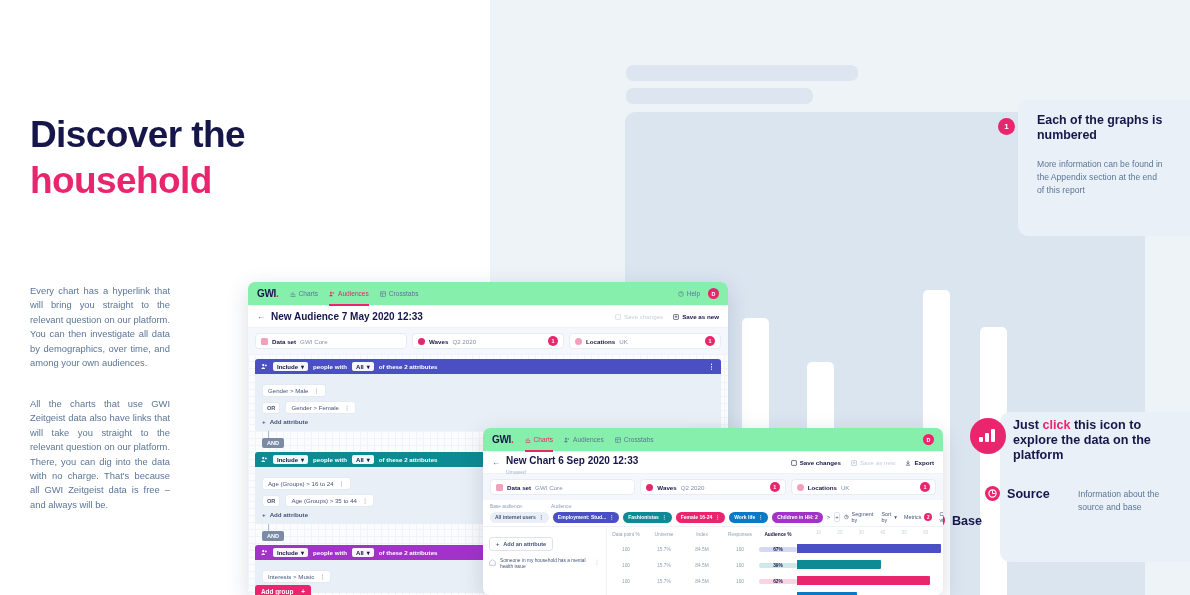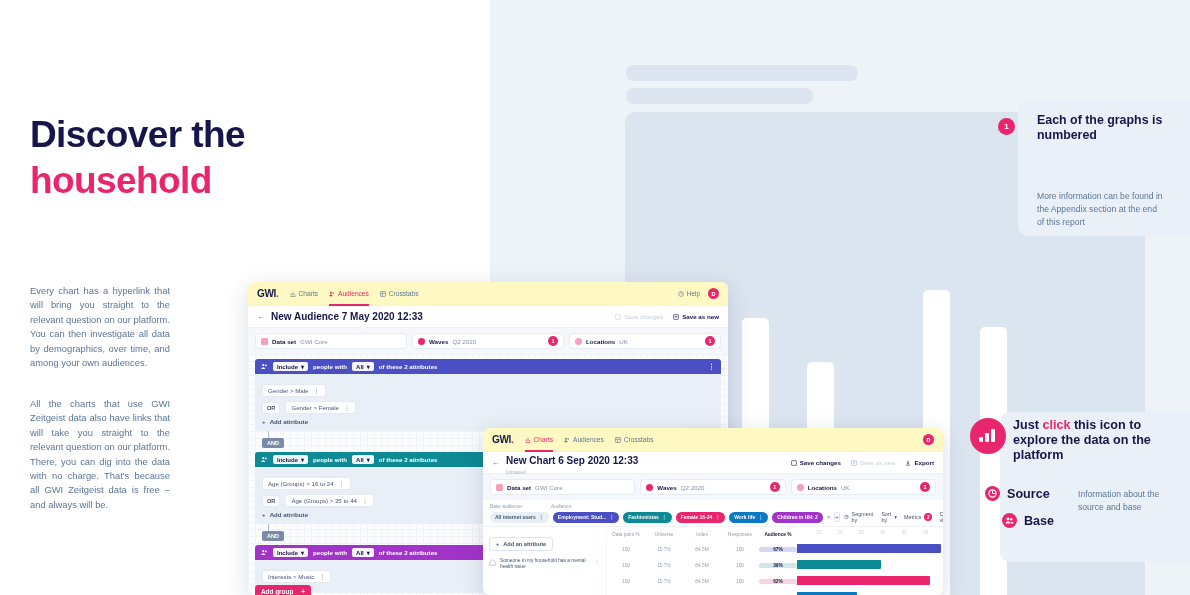--- a/index.html
+++ b/index.html
@@ -43,21 +43,21 @@
     display:flex; align-items:center; justify-content:center; }
   .legend-label { font-size:12.6px; font-weight:bold; color:#16164a; }
 
   
   .app-win { position:absolute; background:#fff; border-radius:7px;
     box-shadow:0 6px 22px rgba(28,50,90,0.17); overflow:hidden; }
   .win-a { left:248px; top:282px; width:480px; height:313px; }
   .win-b { left:483px; top:428px; width:460px; height:167px; }
 
   .nav { display:flex; align-items:center; height:24px; padding:0 9px; gap:11px;
-    border-bottom:1px solid #eef1f6; background:#fef9c3; position:relative; }
+    border-bottom:1px solid #eef1f6; background:#86efac; position:relative; }
   .brand { font-size:10px; font-weight:bold; color:#16164a; letter-spacing:-0.3px; }
   .brand i { color:#e8256d; font-style:normal; }
   .nav-item { display:flex; align-items:center; gap:3px; font-size:6.6px;
     color:#5b7697; height:24px; position:relative; }
   .nav-item.active { color:#e8256d; }
   .nav-item.active:after { content:""; position:absolute; left:0; right:0; bottom:0; height:1.6px; background:#e8256d; }
   .nav-right { margin-left:auto; display:flex; align-items:center; gap:8px; }
   .help { display:flex; align-items:center; gap:3px; font-size:6.4px; color:#5b7697; }
   .avatar { width:11px; height:11px; border-radius:50%; background:#e8256d; color:#fff;
     font-size:5.4px; display:flex; align-items:center; justify-content:center; font-weight:bold; }
@@ -166,21 +166,21 @@
 <div class="headline">
   <span>Discover the</span><br>
   <span class="hl-accent">household</span>
 </div>
 <div class="body-copy p1">Every chart has a hyperlink that will bring you straight to the relevant question on our platform. You can then investigate all data by demographics, over time, and among your own audiences.</div>
 <div class="body-copy p2">All the charts that use GWI Zeitgeist data also have links that will take you straight to the relevant question on our platform. There, you can dig into the data with no charge. That's because all GWI Zeitgeist data is free – and always will be.</div>
 
 <div class="anno-panel anno-1"></div>
 <div class="badge-num" style="left:998px;top:118px;">1</div>
 <div class="anno-title" style="left:1037px;top:113px;width:128px;">Each of the graphs is numbered</div>
-<div class="anno-body" style="left:1037px;top:158px;width:128px;margin-top:32px;">More information can be found in the Appendix section at the end of this report</div>
+<div class="anno-body" style="left:1037px;top:158px;width:128px;">More information can be found in the Appendix section at the end of this report</div>
 
 <div class="anno-panel anno-2"></div>
 <div class="pink-round" style="left:970px;top:418px;width:36px;height:36px;">
   <svg width="18" height="14" viewBox="0 0 18 14" aria-hidden="true">
     <rect x="0" y="8" width="4" height="5" rx="1" fill="#fff"></rect>
     <rect x="6" y="4" width="4" height="9" rx="1" fill="#fff"></rect>
     <rect x="12" y="0" width="4" height="13" rx="1" fill="#fff"></rect>
   </svg>
 </div>
 <div class="anno-title" style="left:1013px;top:418px;width:176px;font-size:12.6px;line-height:15px;">
@@ -189,21 +189,21 @@
 
 <div class="legend-row" style="left:985px;top:486px;">
   <span class="legend-ico">
     <svg width="9" height="9" viewBox="0 0 10 10" aria-hidden="true">
         <circle cx="5" cy="5" r="4" fill="none" stroke="#fff" stroke-width="1.3"></circle>
         <path d="M5 1.3V5h3.5" stroke="#fff" stroke-width="1.1" fill="none"></path>
       </svg>
   </span>
   <span class="legend-label">Source</span>
 </div>
-<div class="legend-row" style="left:1002px;top:513px;justify-content:flex-end;">
+<div class="legend-row" style="left:930px;top:513px;justify-content:flex-end;">
   <span class="legend-ico">
     <svg width="9" height="9" viewBox="0 0 10 10" aria-hidden="true">
         <circle cx="3.3" cy="3.2" r="1.6" fill="#fff"></circle>
         <circle cx="7" cy="3.6" r="1.3" fill="#fff"></circle>
         <path d="M0.7 8.4c0-1.6 1.2-2.5 2.6-2.5s2.6.9 2.6 2.5z" fill="#fff"></path>
         <path d="M6.2 8.4c0-1.2.7-2 1.7-2s1.6.8 1.6 2z" fill="#fff"></path>
       </svg>
   </span>
   <span class="legend-label">Base</span>
 </div>

